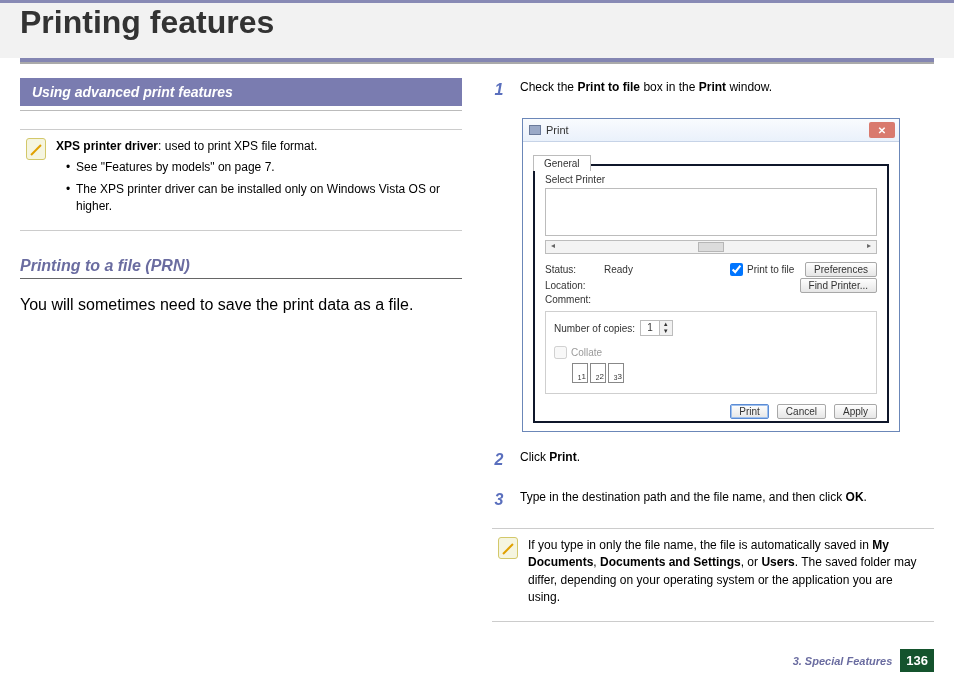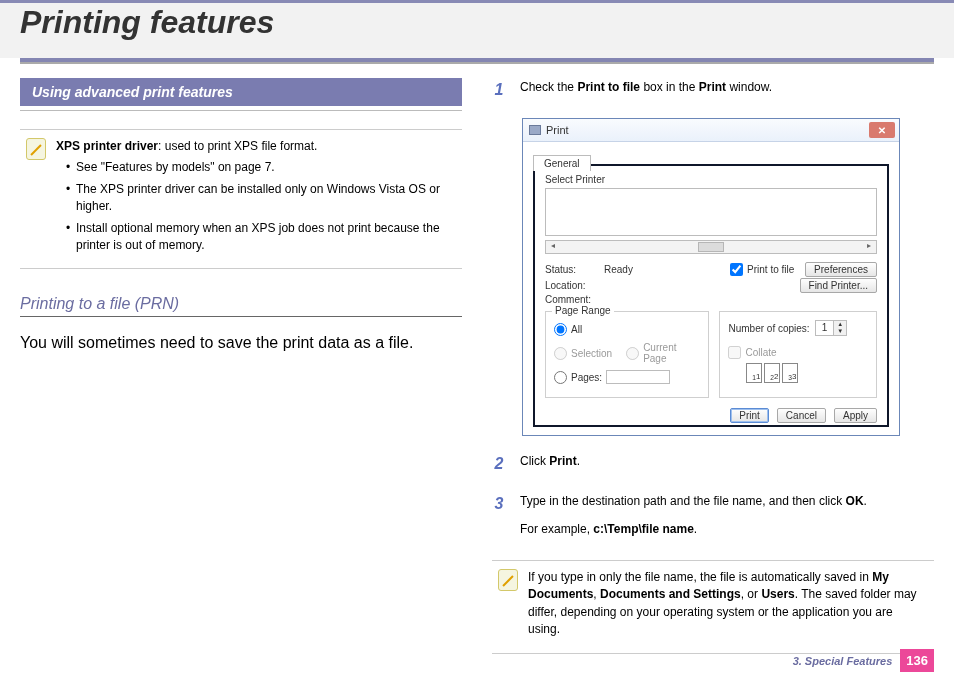--- a/index.html
+++ b/index.html
@@ -14,21 +14,20 @@
   }
   .top-banner {
     background: #f2f2f2;
     border-top: 3px solid #888ab5;
     padding: 2px 20px 0 20px;
     height: 58px;
   }
   .page-title {
     font-size: 32px;
     font-weight: 700;
-    font-style: italic;
     color: #333;
     line-height: 1.1;
   }
   .decor-strip {
     height: 6px;
     background: #8486b2;
     margin: 0 20px;
     border-bottom: 2px solid #aaa;
   }
   .content {
@@ -79,21 +78,21 @@
   }
   .note-body p { margin-bottom: 4px; }
   .note-body ul { list-style: none; padding-left: 10px; }
   .note-body ul > li { position: relative; padding-left: 10px; margin: 4px 0; }
   .note-body ul > li::before { content: "•"; position: absolute; left: 0; }
   .note-body ul ul > li::before { content: "-"; }
   .note-body ul ul { padding-left: 12px; }
 
   .subhead-plain {
     color: #6a6ca0;
-    font-weight: 400;
+    font-weight: 700;
     font-style: italic;
     font-size: 16px;
     border-bottom: 1px solid #666;
     padding-bottom: 3px;
     margin: 26px 0 14px 0;
   }
   .body-p { font-size: 16px; line-height: 1.5; }
 
   .step-row { display: flex; gap: 14px; margin-bottom: 12px; font-size: 12px; line-height: 1.5; }
   .step-num {
@@ -195,21 +194,21 @@
     border: 1px solid #5b8bd4; box-shadow: 0 0 0 1px #9ec0ee inset;
   }
 
   .footer {
     position: absolute; bottom: 3px; right: 20px;
     display: flex; align-items: center; gap: 8px;
     font-size: 11px;
   }
   .footer .chap { color: #6a6ca0; font-weight: 700; font-style: italic; }
   .page-no {
-    background: #ec4899; color: #fff; font-weight: 700;
+    background: #14532d; color: #fff; font-weight: 700;
     padding: 4px 6px; font-size: 13px;
   }
 </style>
 </head>
 <body>
 
 <div class="top-banner">
   <h1 class="page-title">Printing features</h1>
 </div>
 <div class="decor-strip"></div>
@@ -222,21 +221,20 @@
 
     <div class="note-box">
       <div class="note-icon"></div>
       <div class="note-body">
         <p>
           <b>XPS printer driver</b><span>: used to print XPS file format.</span>
         </p>
         <ul>
           <li>See "Features by models" on page 7.</li>
           <li>The XPS printer driver can be installed only on Windows Vista OS or higher.</li>
-          <li>Install optional memory when an XPS job does not print because the printer is out of memory.</li>
         </ul>
       </div>
     </div>
 
     <h2 class="subhead-plain">Printing to a file (PRN)</h2>
     <p class="body-p">You will sometimes need to save the print data as a file.</p>
   </div>
 
   <div class="col">
     <div class="step-row">
@@ -282,42 +280,20 @@
             <div style="text-align:right;">
               <span class="btn-sm">Find Printer...</span>
             </div>
 
             <div>Comment:</div>
             <div></div>
               <div></div>
           </div>
 
           <div class="inner-groups">
-            <div class="fieldset" style="flex:1.05">
-              <div class="legend">Page Range</div>
-              <div class="radio-row">
-                <input type="radio" checked="" style="">
-                <span>All</span>
-              </div>
-              <div class="radio-row" style="gap:14px;">
-                <span class="radio-row">
-                  <input type="radio" disabled="" style="">
-                  <span style="color:#9a9a9a">Selection</span>
-                </span>
-                <span class="radio-row">
-                  <input type="radio" disabled="" style="">
-                  <span style="color:#9a9a9a">Current Page</span>
-                </span>
-              </div>
-              <div class="radio-row">
-                <input type="radio" style="">
-                <span>Pages:</span>
-                <span class="pages-input"></span>
-              </div>
-            </div>
             <div class="fieldset" style="flex:1">
               <div class="copies-field">
                 <span>Number of copies:</span>
                 <span class="spin">
                   <span>1</span>
                   <span class="spin-arrows">
                     <div>▲</div>
                     <div>▼</div>
                   </span>
                 </span>
@@ -360,23 +336,20 @@
         </p>
       </div>
     </div>
 
     <div class="step-row">
       <div class="step-num">3</div>
       <div class="step-body">
         <p>
           <span>Type in the destination path and the file name, and then click </span><b>OK</b><span>.</span>
         </p>
-        <p>
-          <span>For example, </span><b>c:\Temp\file name</b><span>.</span>
-        </p>
       </div>
     </div>
 
     <div class="note-box" style="margin-top:10px">
       <div class="note-icon"></div>
       <div class="note-body">
         <p>
           <span>If you type in only the file name, the file is automatically saved in </span><b>My Documents</b><span>, </span><b>Documents and Settings</b><span>, or </span><b>Users</b><span>. The saved folder may differ, depending on your operating system or the application you are using.</span>
         </p>
       </div>

